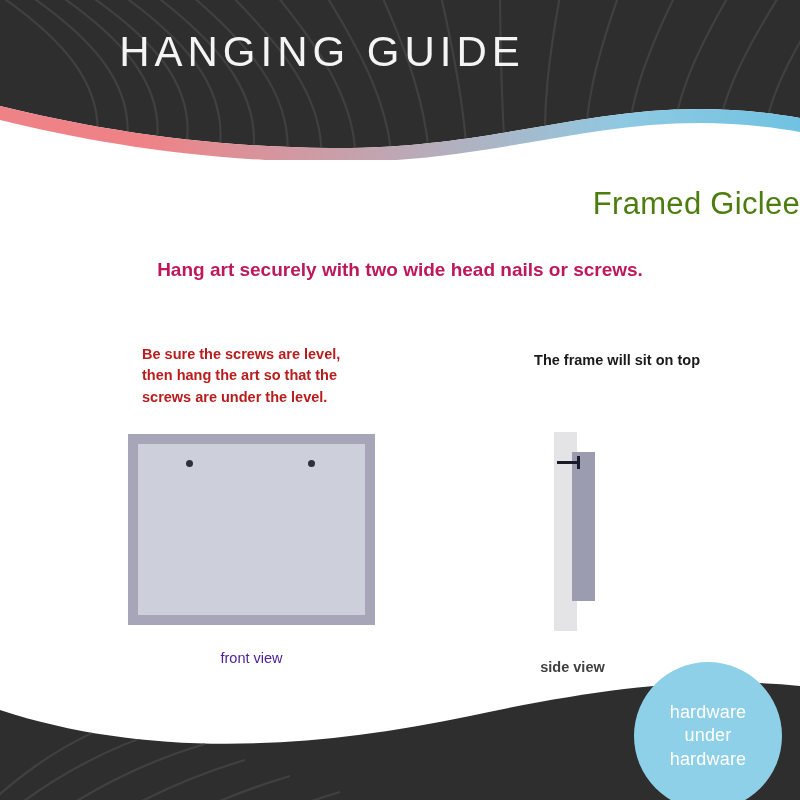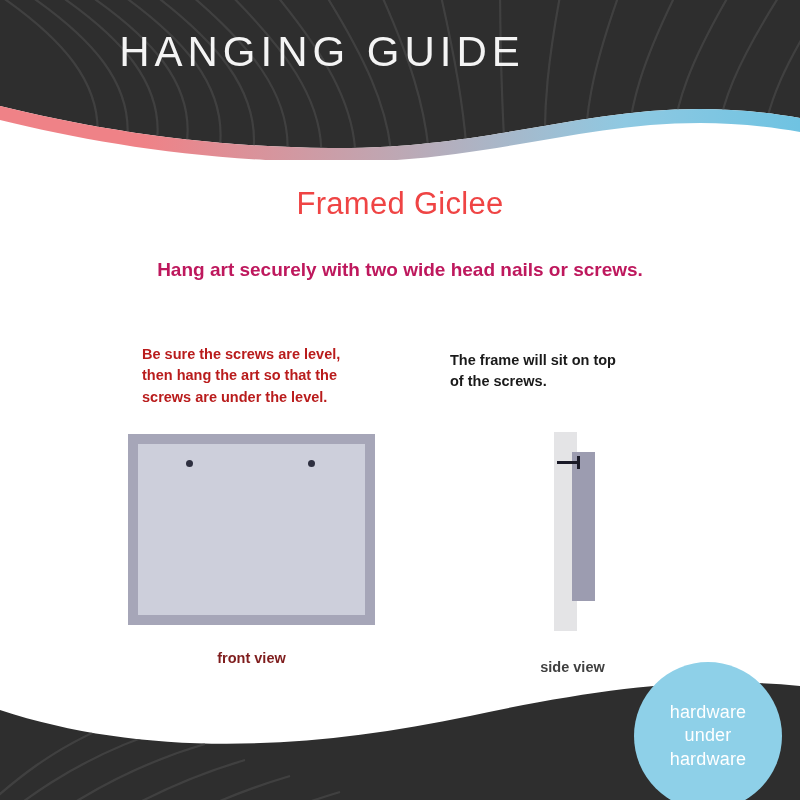--- a/index.html
+++ b/index.html
@@ -51,24 +51,24 @@
     z-index: 5;
     white-space: nowrap;
   }
 
   
   .product-title {
     position: absolute;
     left: 0;
     top: 186px;
     width: 800px;
-    text-align: center;
+    text-align: right;
     font-size: 31px;
     font-weight: 400;
-    color: #ef4444;
+    color: #4d7c0f;
     letter-spacing: 0.3px;
   }
   .subtitle {
     position: absolute;
     left: 0;
     top: 259px;
     width: 800px;
     text-align: center;
     font-size: 19px;
     font-weight: 700;
@@ -91,21 +91,21 @@
 
   .caption-left {
     text-align: left;
     font-size: 14.5px;
     font-weight: 700;
     line-height: 1.48;
     color: #b91c1c;
     padding-left: 22px;
   }
   .caption-center {
-    text-align: left;
+    text-align: right;
     font-size: 14.5px;
     font-weight: 700;
     line-height: 1.48;
     color: #1a1a1a;
   }
 
   
   .front-frame {
     position: absolute;
     left: 128px;
@@ -133,22 +133,22 @@
   .screw-dot.left  { left: 48px; }
   .screw-dot.right { left: 170px; }
 
   .label-front {
     position: absolute;
     left: 128px;
     top: 650px;
     width: 247px;
     text-align: center;
     font-size: 14.5px;
-    font-weight: 700;
-    color: #7f1d1d;
+    font-weight: 400;
+    color: #4c1d95;
   }
 
   
   .side-wall {
     position: absolute;
     left: 554px;
     top: 432px;
     width: 23px;
     height: 199px;
     background: #e4e4e6;
@@ -292,21 +292,20 @@
       <div class="screw-dot left"></div>
       <div class="screw-dot right"></div>
     </div>
   </div>
 
   <div class="label-front">front view</div>
 
   <div class="col-side">
     <div class="caption-center">
       <div>The frame will sit on top</div>
-      <div>of the screws.</div>
     </div>
   </div>
 
   <div class="side-wall"></div>
   <div class="side-frame"></div>
   <div class="side-screw-shaft"></div>
   <div class="side-screw-head"></div>
 
   <div class="label-side">side view</div>
 

